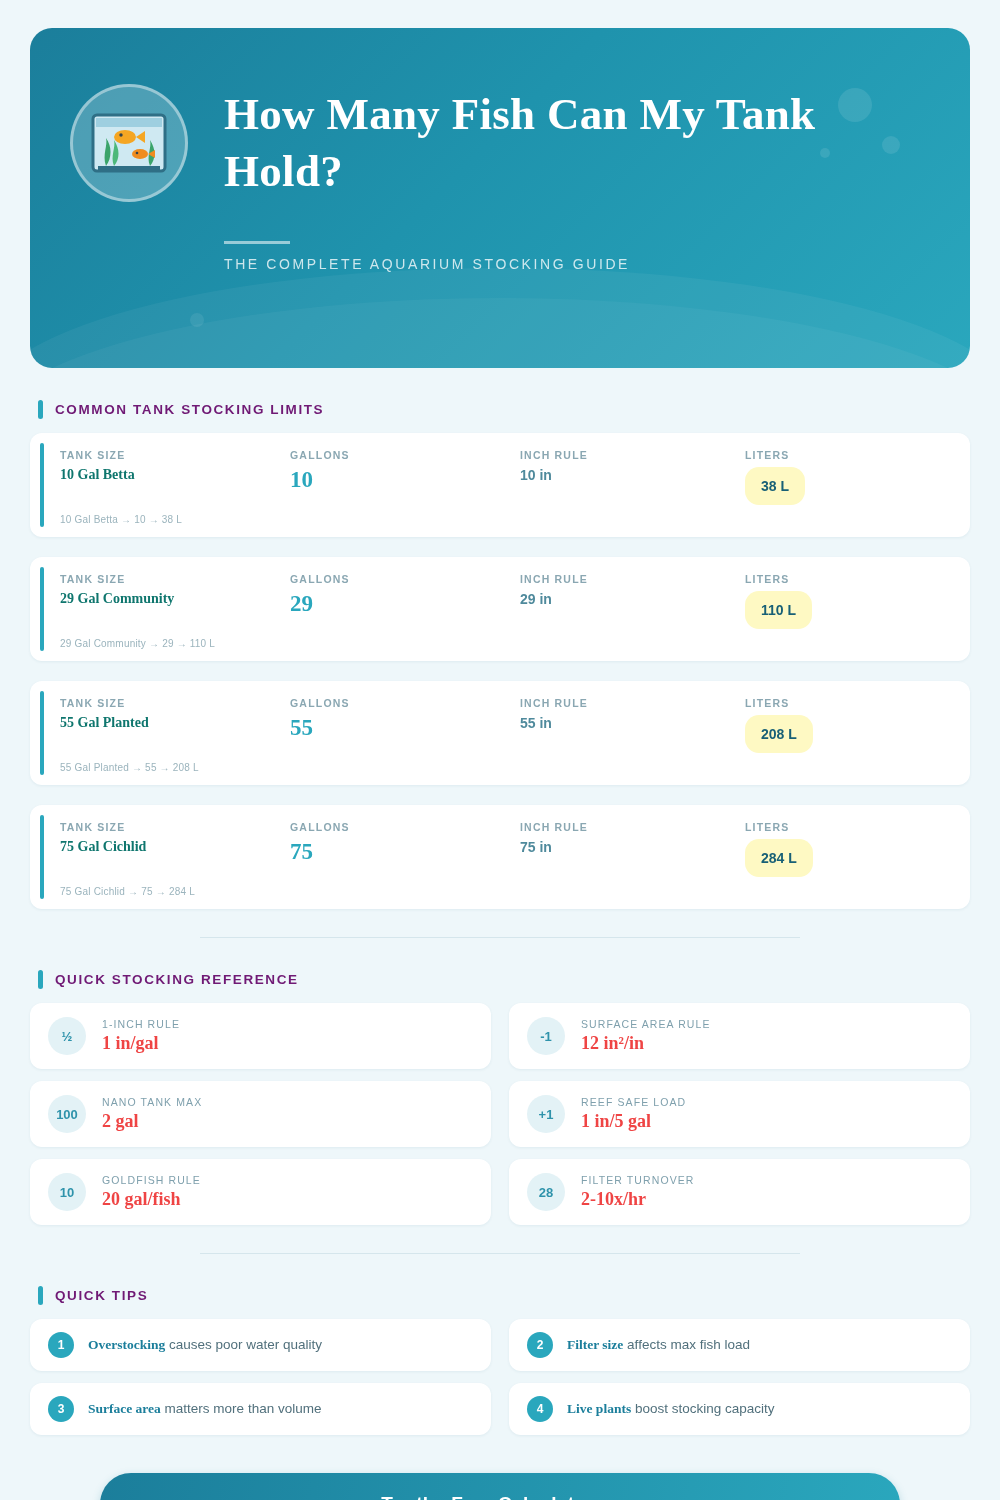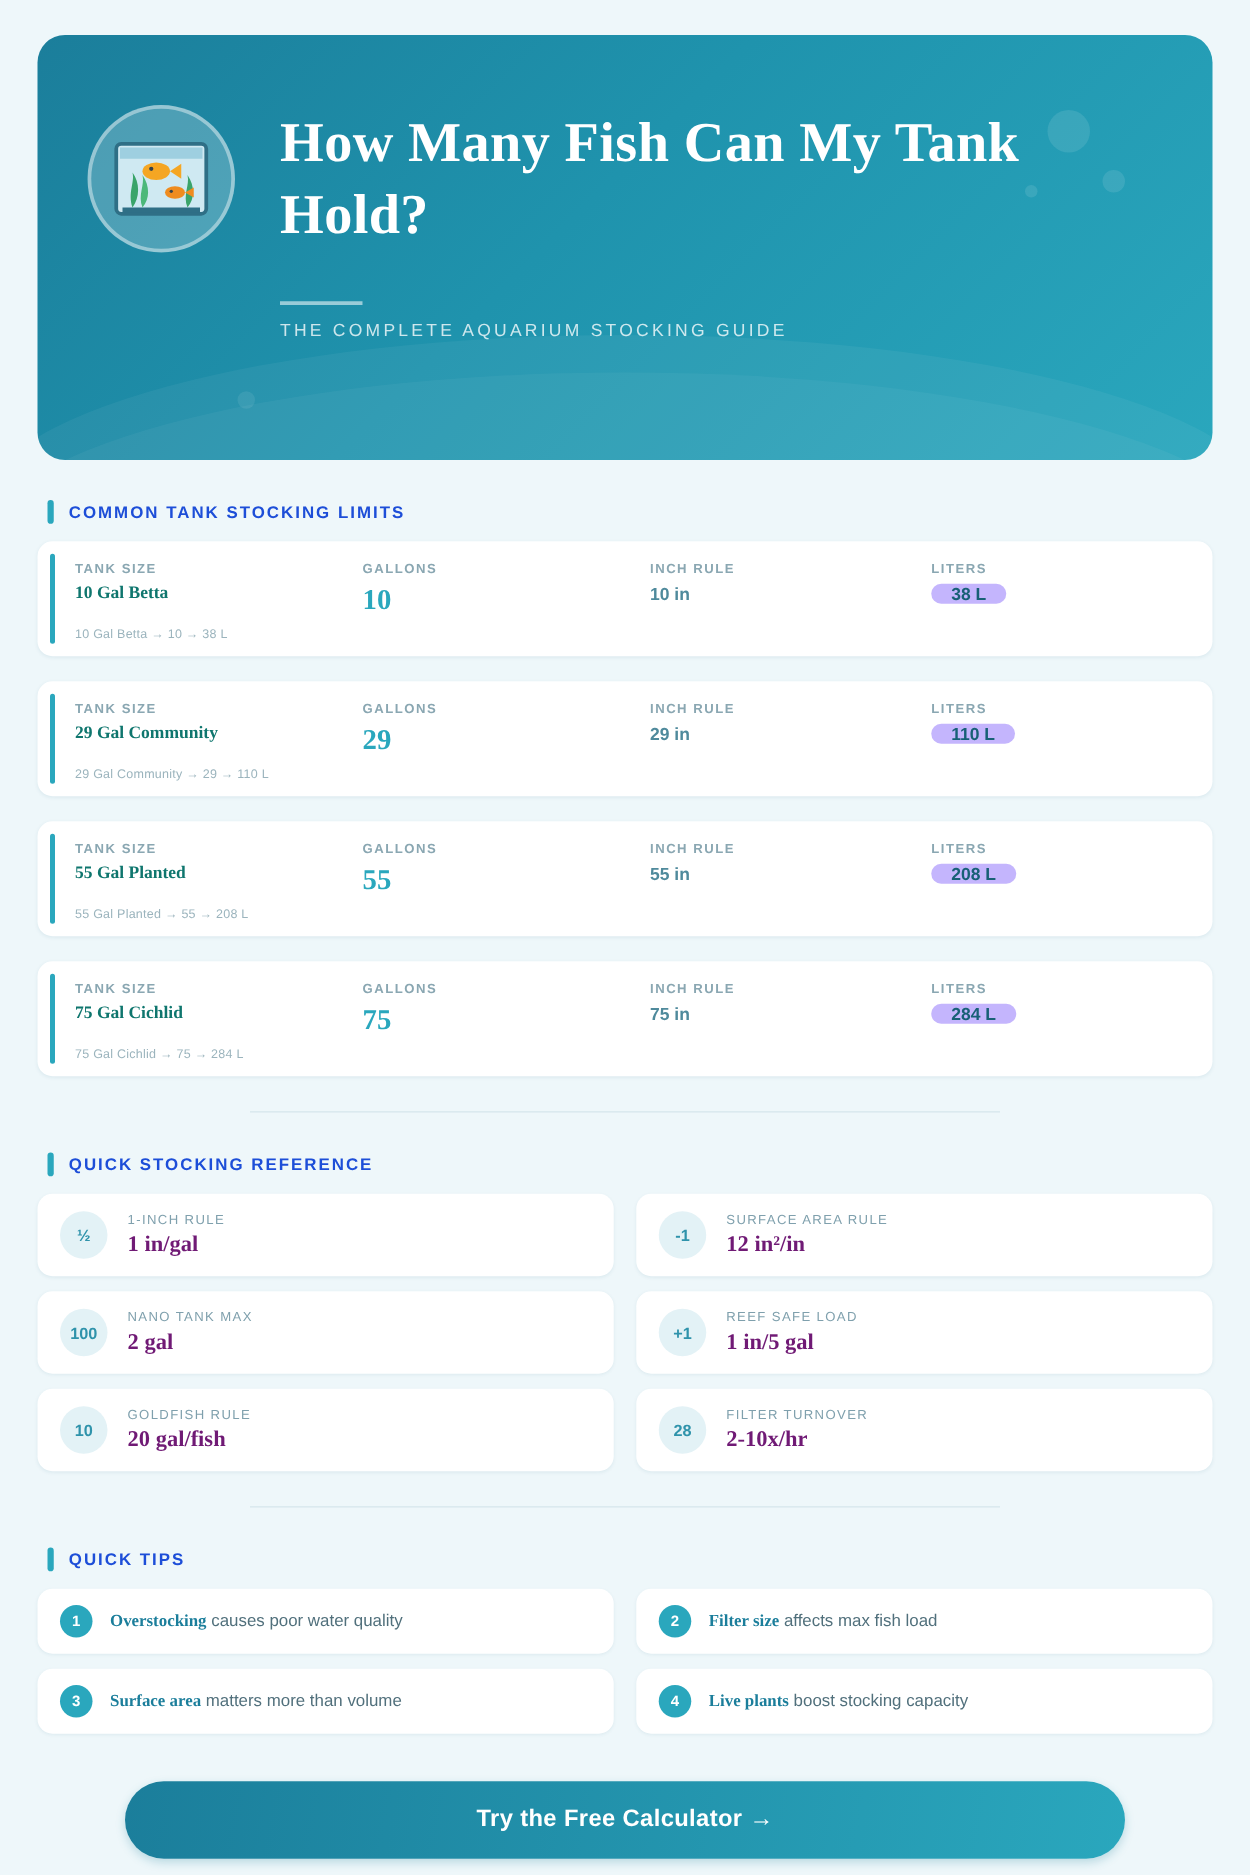--- a/index.html
+++ b/index.html
@@ -87,21 +87,21 @@
     display: flex;
     align-items: center;
     gap: 12px;
     margin: 32px 0 14px 8px;
   }
   .sec-bar { width: 5px; height: 19px; border-radius: 3px; background: #2aa7bd; }
   .sec-title {
     font-size: 13.5px;
     font-weight: bold;
     letter-spacing: 1.6px;
-    color: #1d4ed8;
+    color: #701a75;
   }
 
   
   .rows { display: flex; flex-direction: column; gap: 20px; }
   .row {
     position: relative;
     background: #ffffff;
     border-radius: 12px;
     box-shadow: 0 1px 3px rgba(20,90,110,0.07);
     padding: 16px 24px 12px 30px;
@@ -139,25 +139,25 @@
     font-weight: bold;
     color: #2aa7bd;
   }
   .cell-inch {
     font-size: 14px;
     font-weight: bold;
     color: #4f8a9c;
   }
   .pill {
     display: inline-block;
-    background: #c4b5fd;
+    background: #fef9c3;
     color: #186076;
     font-size: 14px;
     font-weight: bold;
-    padding: 0 16px;
+    padding: 11px 16px;
     border-radius: 14px;
   }
   .row-note {
     margin-top: 9px;
     font-size: 10px;
     color: #9bb4bd;
     letter-spacing: 0.2px;
   }
 
   .divider {
@@ -199,21 +199,21 @@
   .ref-label {
     font-size: 10.5px;
     font-weight: normal;
     letter-spacing: 1.1px;
     color: #7fa0ad;
   }
   .ref-value {
     font-family: "Liberation Serif", serif;
     font-size: 18px;
     font-weight: bold;
-    color: #701a75;
+    color: #ef4444;
   }
 
   
   .tips-grid {
     display: grid;
     grid-template-columns: 1fr 1fr;
     gap: 12px 18px;
   }
   .tip-card {
     background: #ffffff;

